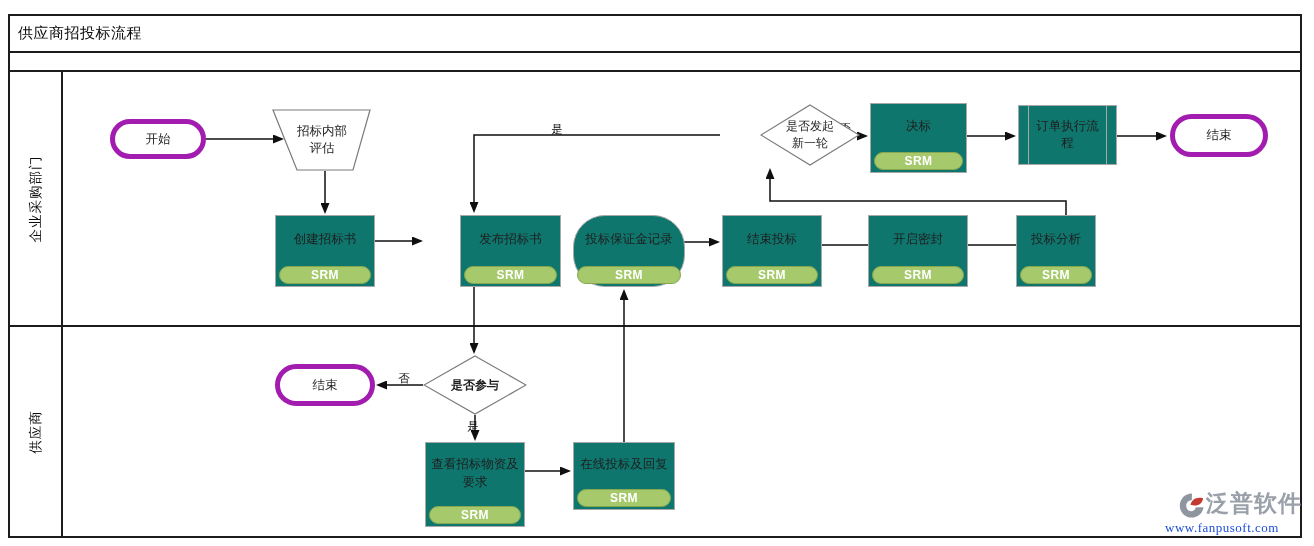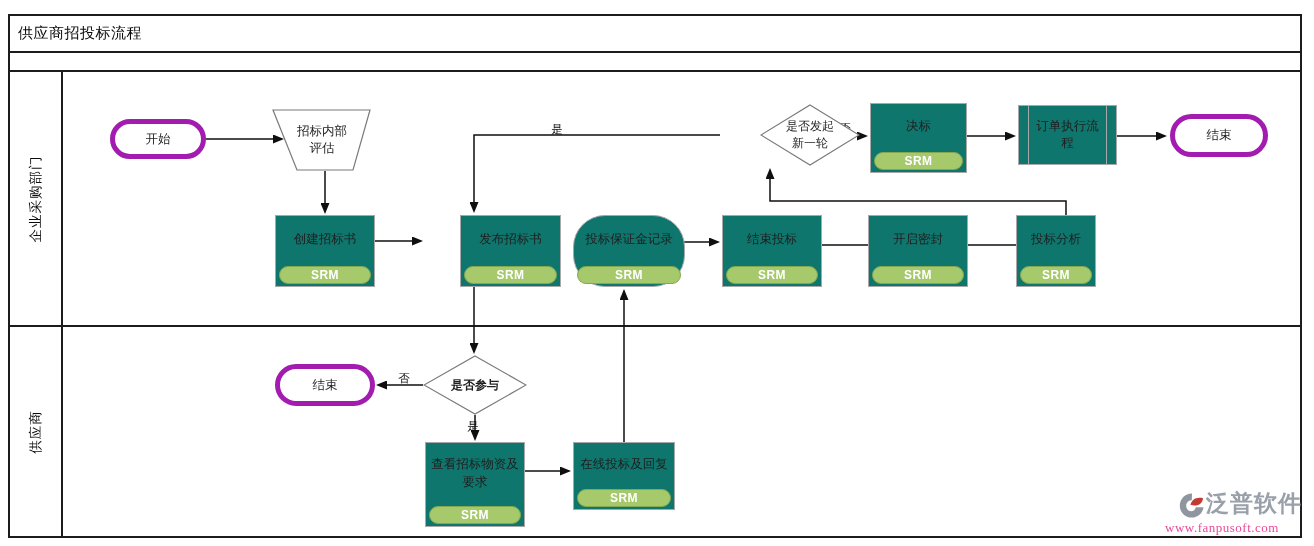--- a/index.html
+++ b/index.html
@@ -24,21 +24,21 @@
   .pill{position:absolute;left:3px;right:3px;bottom:2px;height:18px;border-radius:10px;background:#a5c96b;border:1px solid #85a750;box-sizing:border-box;display:flex;align-items:center;justify-content:center;color:#fff;font-weight:bold;font-size:12px;letter-spacing:.5px;}
   .terminator{background:#fff;border:5px solid #a21caf;border-radius:999px;display:flex;align-items:center;justify-content:center;font-size:12.5px;color:#1e1e1e;}
   .shape-svg{position:absolute;left:0;top:0;}
   .shape-svg polygon{fill:#fff;stroke:#7a7a7a;stroke-width:1.2;}
   .overlay-lbl{position:absolute;display:flex;align-items:center;justify-content:center;text-align:center;font-size:12.5px;line-height:1.4;color:#1e1e1e;}
   .pp-bar{position:absolute;top:0;bottom:0;width:0;border-left:1px solid #a8a8a8;}
   .edge-label{position:absolute;transform:translate(-50%,-50%);font-size:11.5px;color:#0a0a0a;line-height:1;}
   
   .watermark{position:absolute;right:12px;bottom:10px;width:160px;text-align:center;}
   .wm-row{display:flex;align-items:flex-start;justify-content:flex-end;gap:1px;color:#99a0aa;font-size:23px;font-weight:bold;letter-spacing:1px;line-height:1;}
-  .wm-url{margin-top:1px;color:#ec4899;font-family:"Liberation Serif","DejaVu Serif",serif;font-size:13px;letter-spacing:.5px;}
+  .wm-url{margin-top:1px;color:#1d4ed8;font-family:"Liberation Serif","DejaVu Serif",serif;font-size:13px;letter-spacing:.5px;}
 </style>
 </head>
 <body>
 
 <div class="canvas">
 
   <div class="outer-frame"></div>
   <div class="hline" style="left:8px;top:51px;width:1294px;"></div>
   <div class="hline" style="left:8px;top:70px;width:1294px;"></div>
   <div class="hline" style="left:8px;top:325px;width:1294px;"></div>

